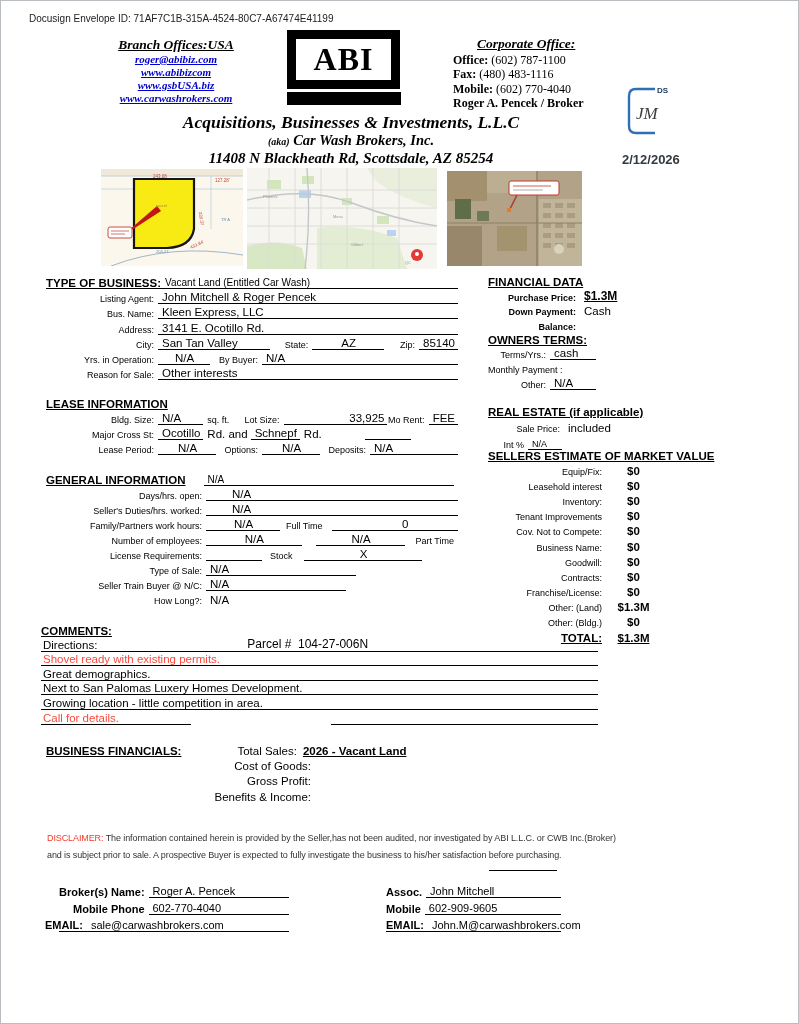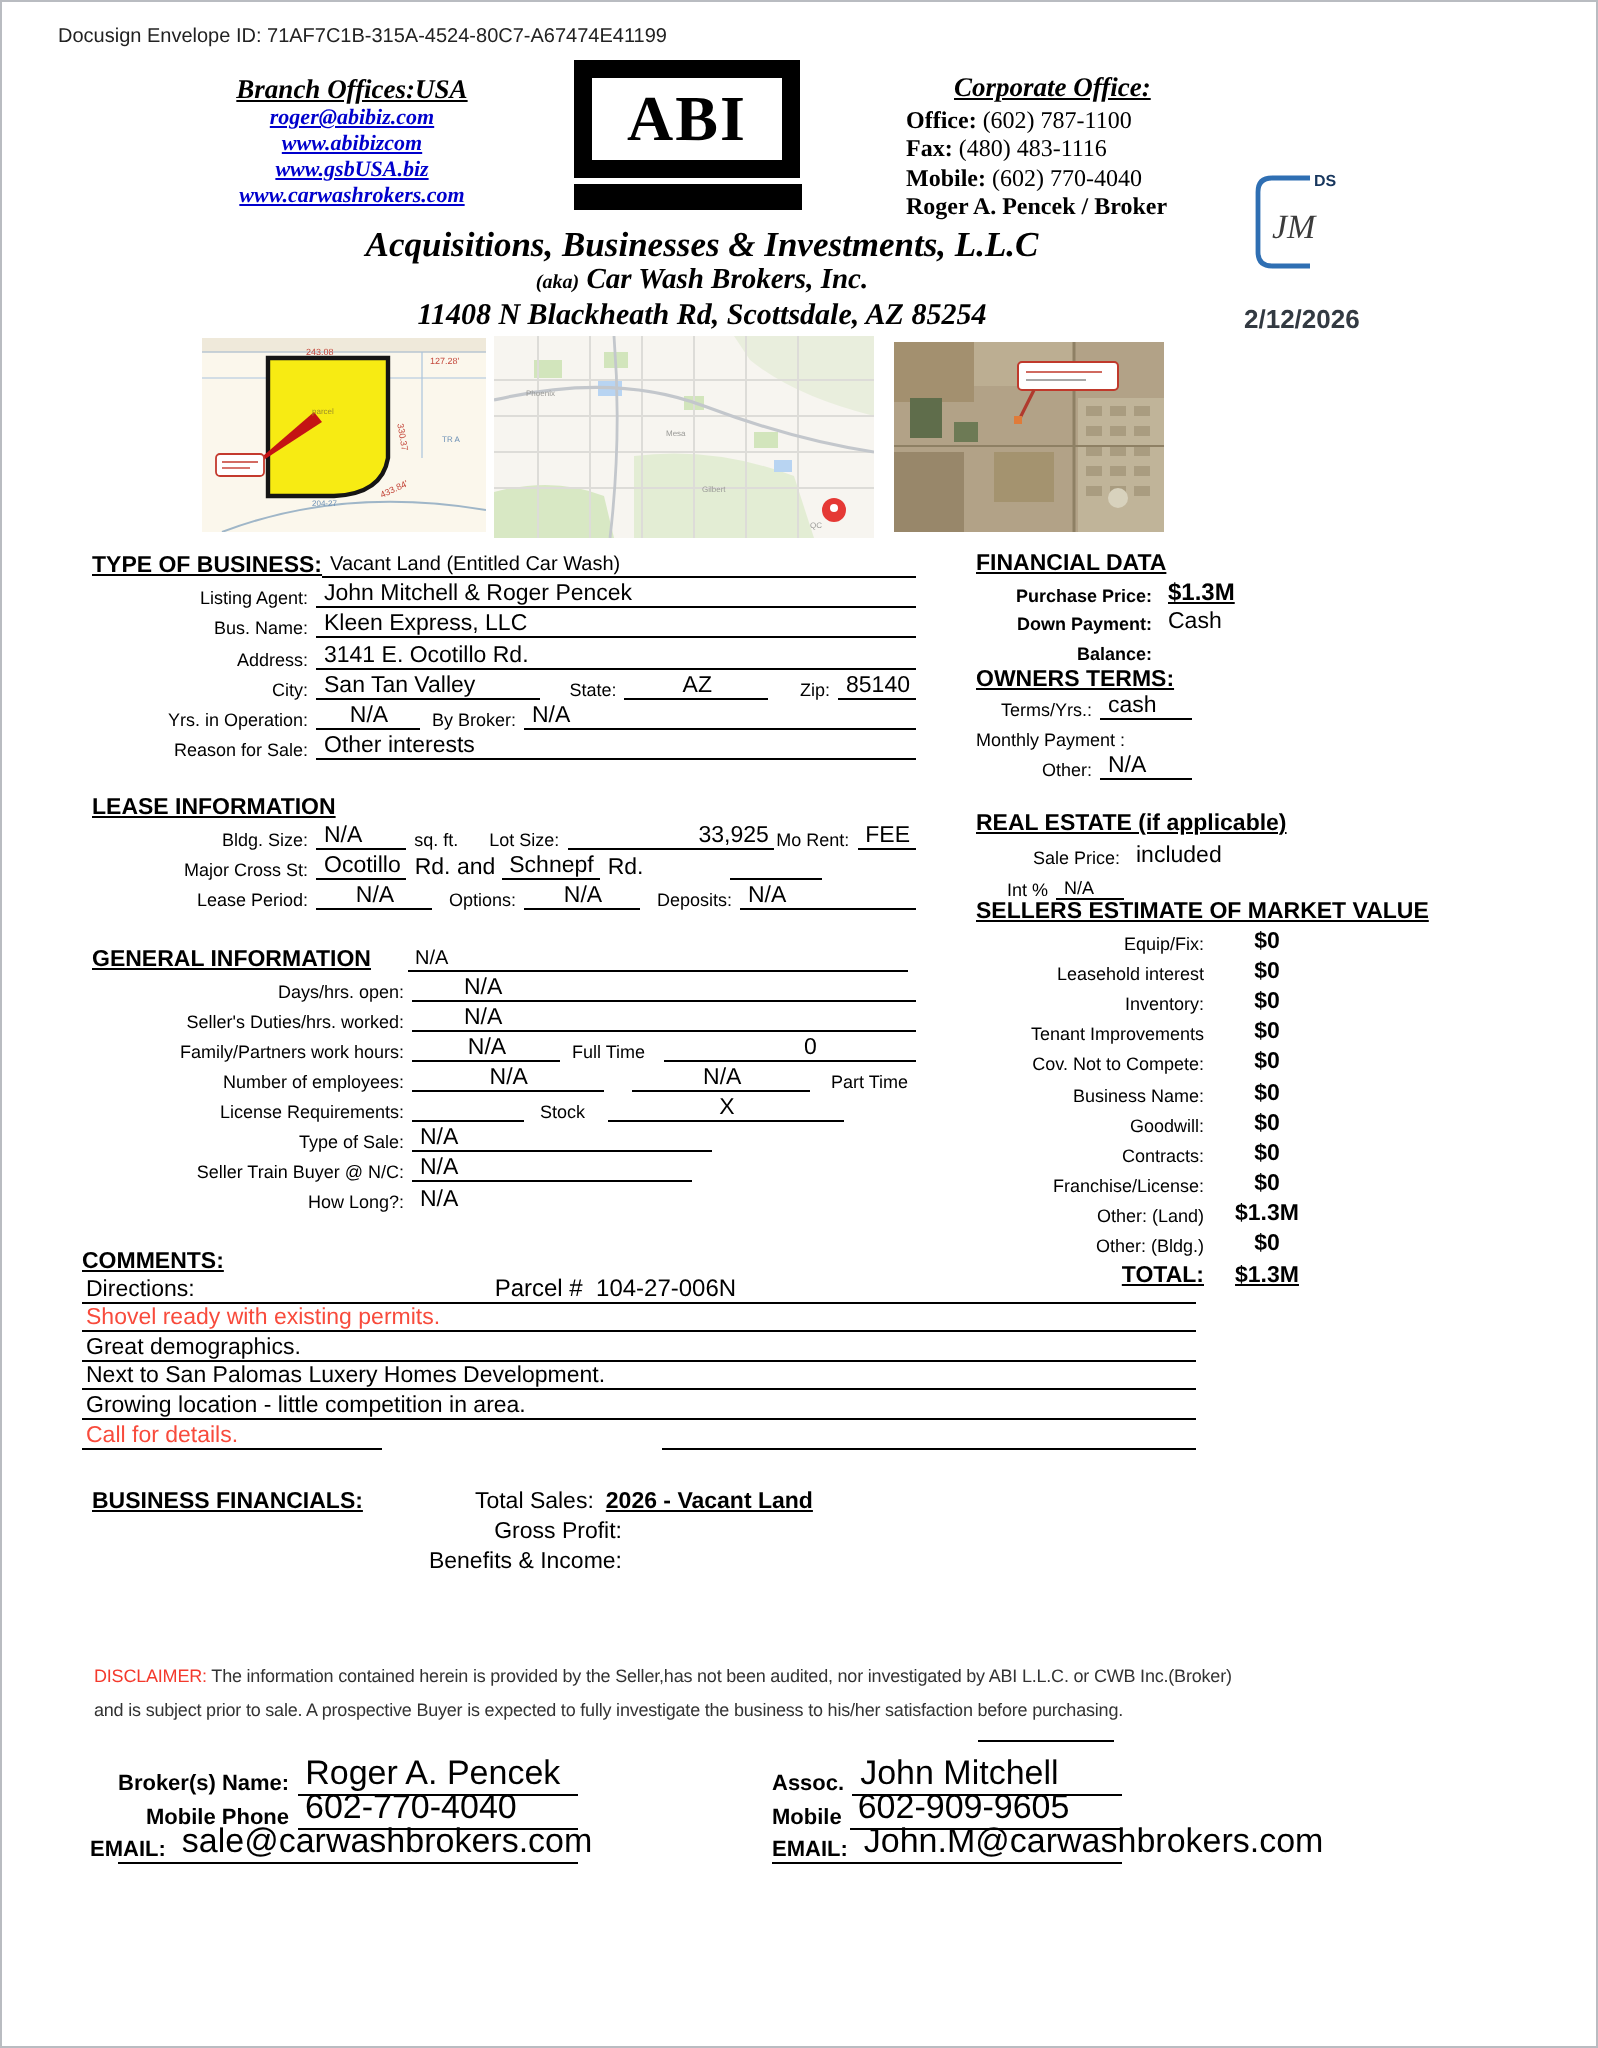--- a/index.html
+++ b/index.html
@@ -86,21 +86,21 @@
 
   .disclaimer { left:46px; top:829px; width:710px; font-size:9px; color:#333; line-height:17px; letter-spacing:-0.1px; }
   .disc-label { color:#f4392c; }
 
   
   .brokers-line { left:488px; top:869px; width:68px; border-bottom:1.4px solid #000; height:1px; }
   .brokers-left { left:58px; top:880px; width:230px; }
   .brokers-right { left:385px; top:880px; width:175px; }
   .b-row { display:flex; align-items:flex-end; height:17px; }
   .b-lbl { font-size:11px; font-weight:bold; padding-right:4px; white-space:nowrap; }
-  .b-val { font-size:17px; border-bottom:1.4px solid #000; padding:0 4px; white-space:nowrap; flex:1 1 auto; }
+  .b-val { font-size:11px; border-bottom:1.4px solid #000; padding:0 4px; white-space:nowrap; flex:1 1 auto; }
   .b-row.allline { border-bottom:1.4px solid #000; }
   .b-row.allline .b-val { border-bottom:none; }
 </style>
 </head>
 <body>
 
 <div class="page">
 
   <div class="abs envelope-id">Docusign Envelope ID: 71AF7C1B-315A-4524-80C7-A67474E41199</div>
 
@@ -258,21 +258,21 @@
       <span class="lbl lblcol">City:</span>
       <span class="val" style="width:115px;">San Tan Valley</span>
       <span class="lbl" style="width:44px;">State:</span>
       <span class="val ctr" style="width:74px;">AZ</span>
       <span class="lbl" style="width:36px;">Zip:</span>
       <span class="val ctr grow">85140</span>
     </div>
     <div class="row">
       <span class="lbl lblcol">Yrs. in Operation:</span>
       <span class="val ctr" style="width:52px;">N/A</span>
-      <span class="lbl" style="width:52px;">By Broker:</span>
+      <span class="lbl" style="width:52px;">By Buyer:</span>
       <span class="val grow">N/A</span>
     </div>
     <div class="row">
       <span class="lbl lblcol">Reason for Sale:</span>
       <span class="val grow">Other interests</span>
     </div>
   </div>
 
   <div class="sec fin">
     <div class="row" style="height:15px;">
@@ -471,20 +471,23 @@
     </div>
   </div>
 
   <div class="sec bf">
     <div class="row" style="height:15px;">
       <span class="h1">BUSINESS FINANCIALS:</span>
       <span class="blbl" style="margin-left:56px;">Total Sales:</span>
       <span class="blbl bold u" style="margin-left:6px;">2026 - Vacant Land</span>
     </div>
     <div class="row">
+        <span class="blbl" style="width:265px; text-align:right;">Cost of Goods:</span>
+      </div>
+    <div class="row">
         <span class="blbl" style="width:265px; text-align:right;">Gross Profit:</span>
       </div>
     <div class="row">
         <span class="blbl" style="width:265px; text-align:right;">Benefits &amp; Income:</span>
       </div>
   </div>
 
   <div class="sec disclaimer">
     <div><span class="disc-label">DISCLAIMER:</span> <span>The information contained herein is provided by the Seller,has not been audited, nor investigated by ABI L.L.C. or CWB Inc.(Broker)</span></div>
     <div>and is subject prior to sale.  A prospective Buyer is expected to fully investigate the business to his/her satisfaction before purchasing.</div>

